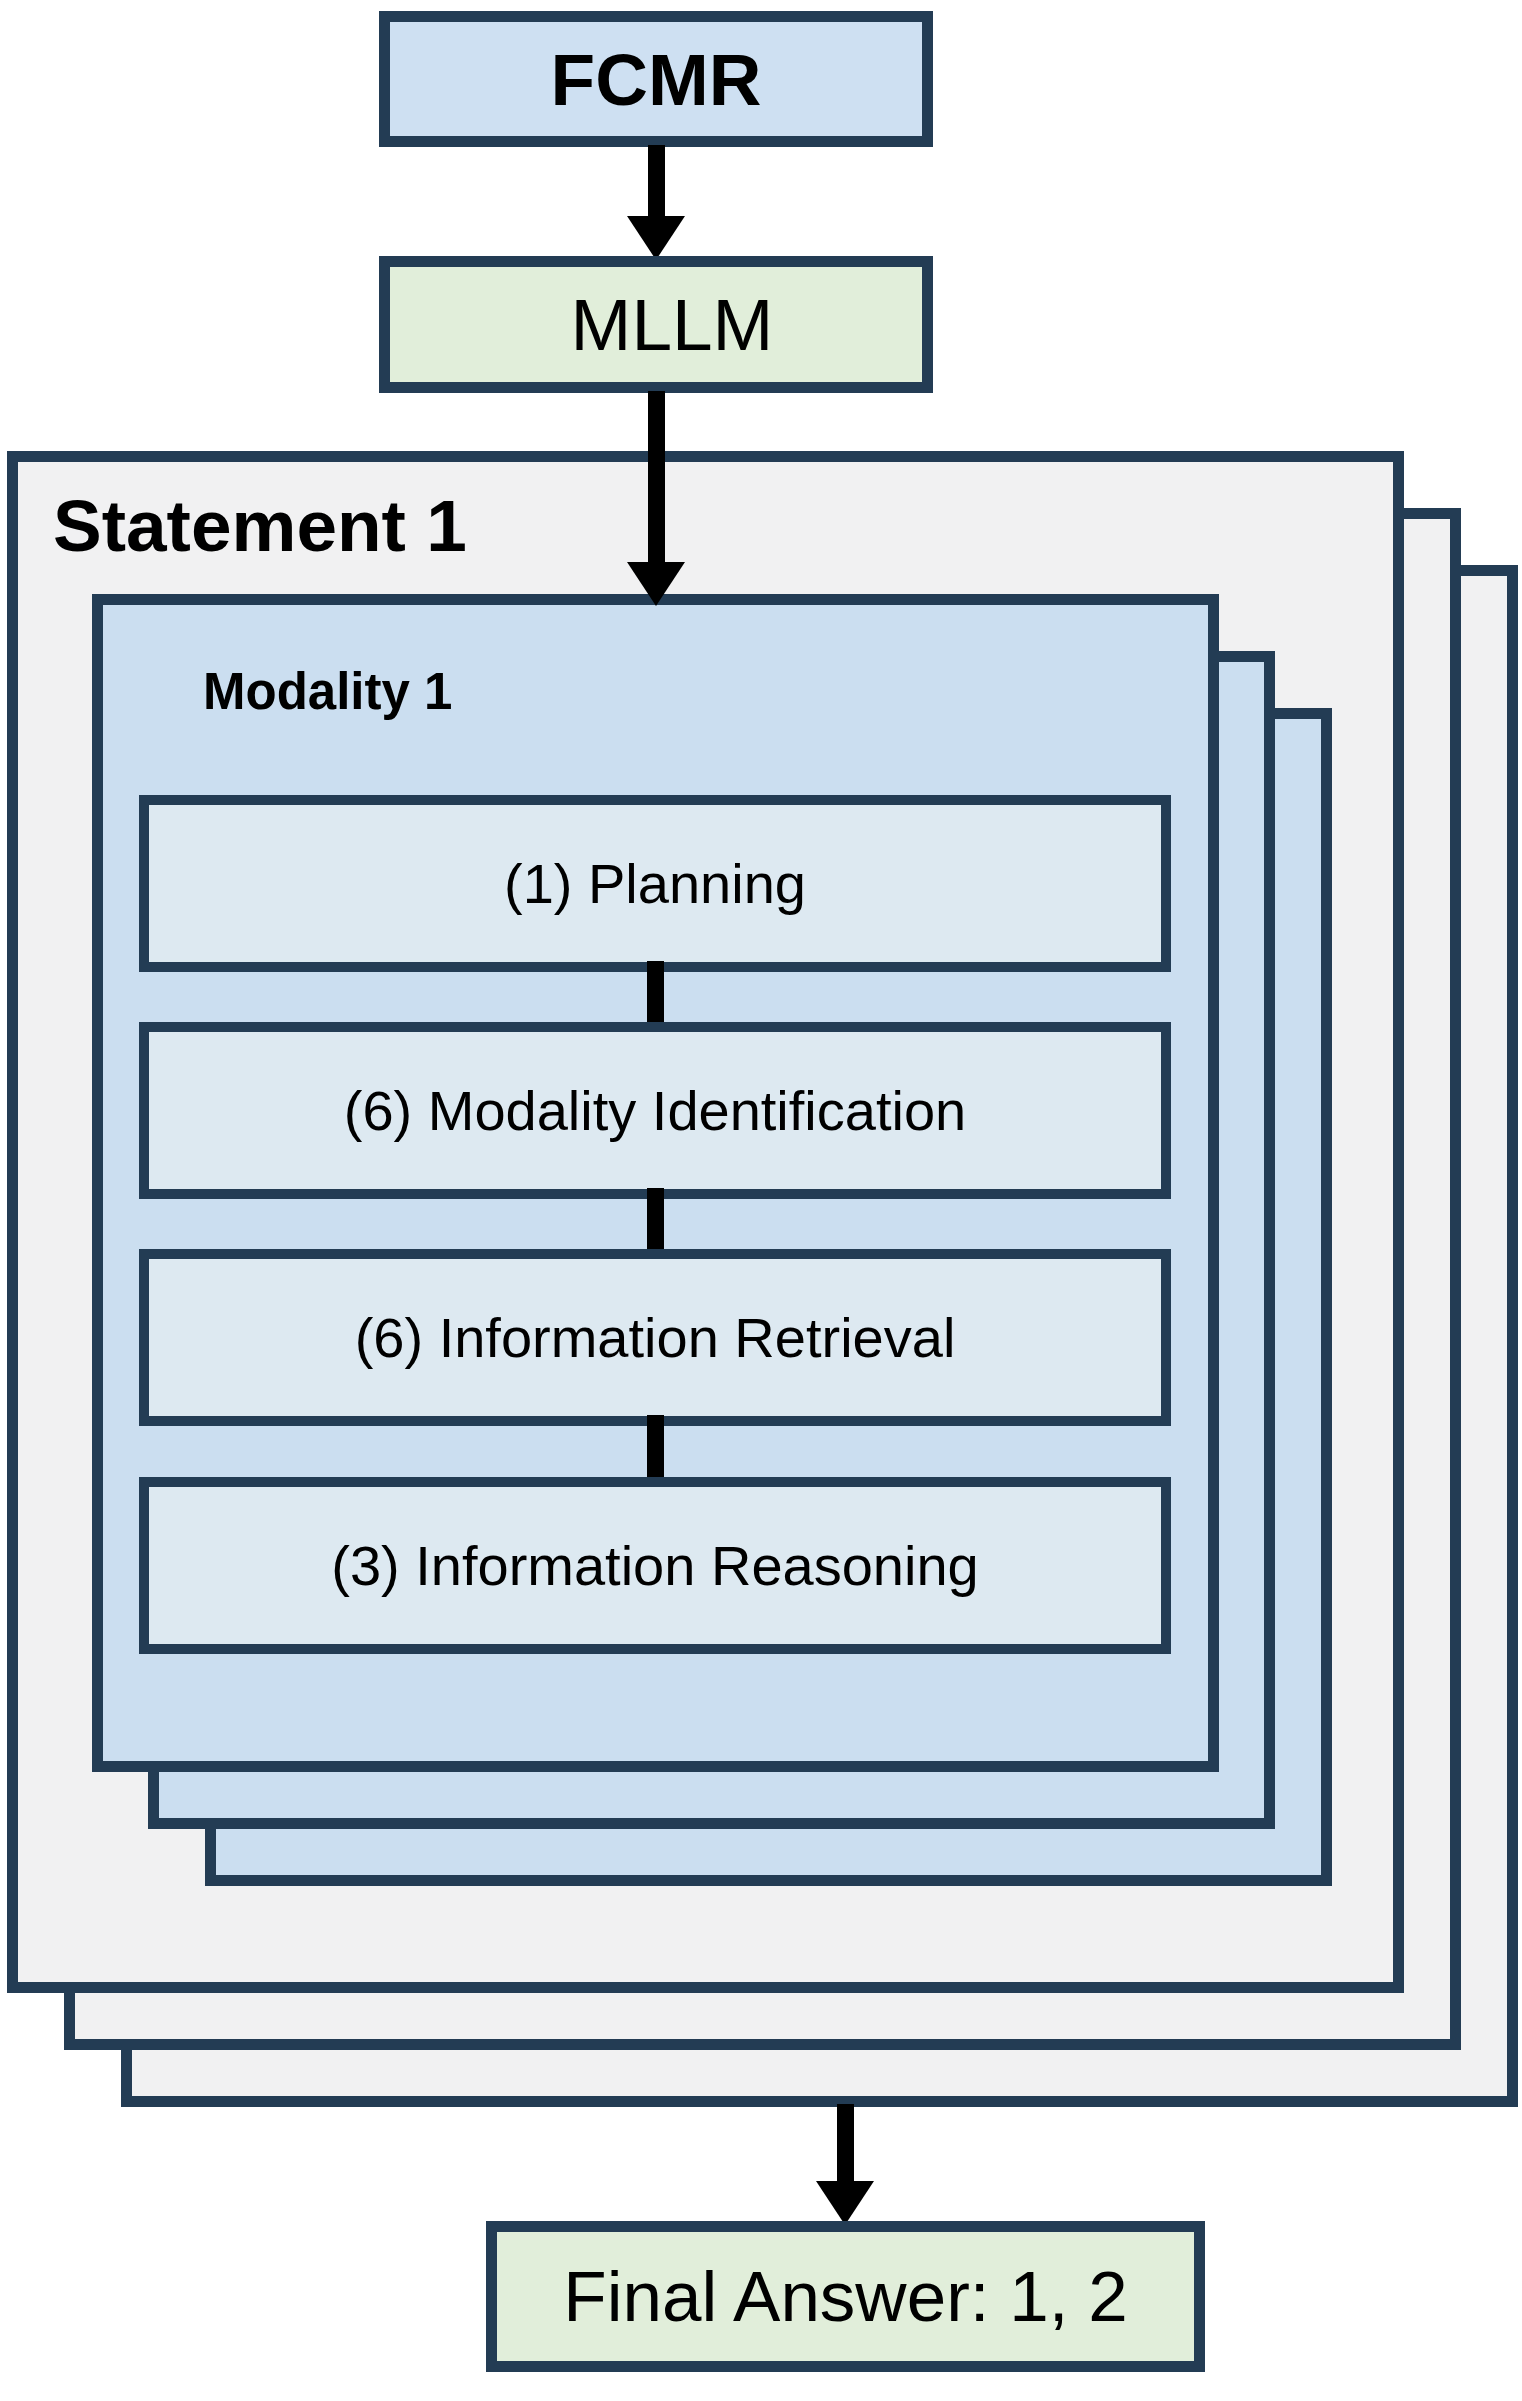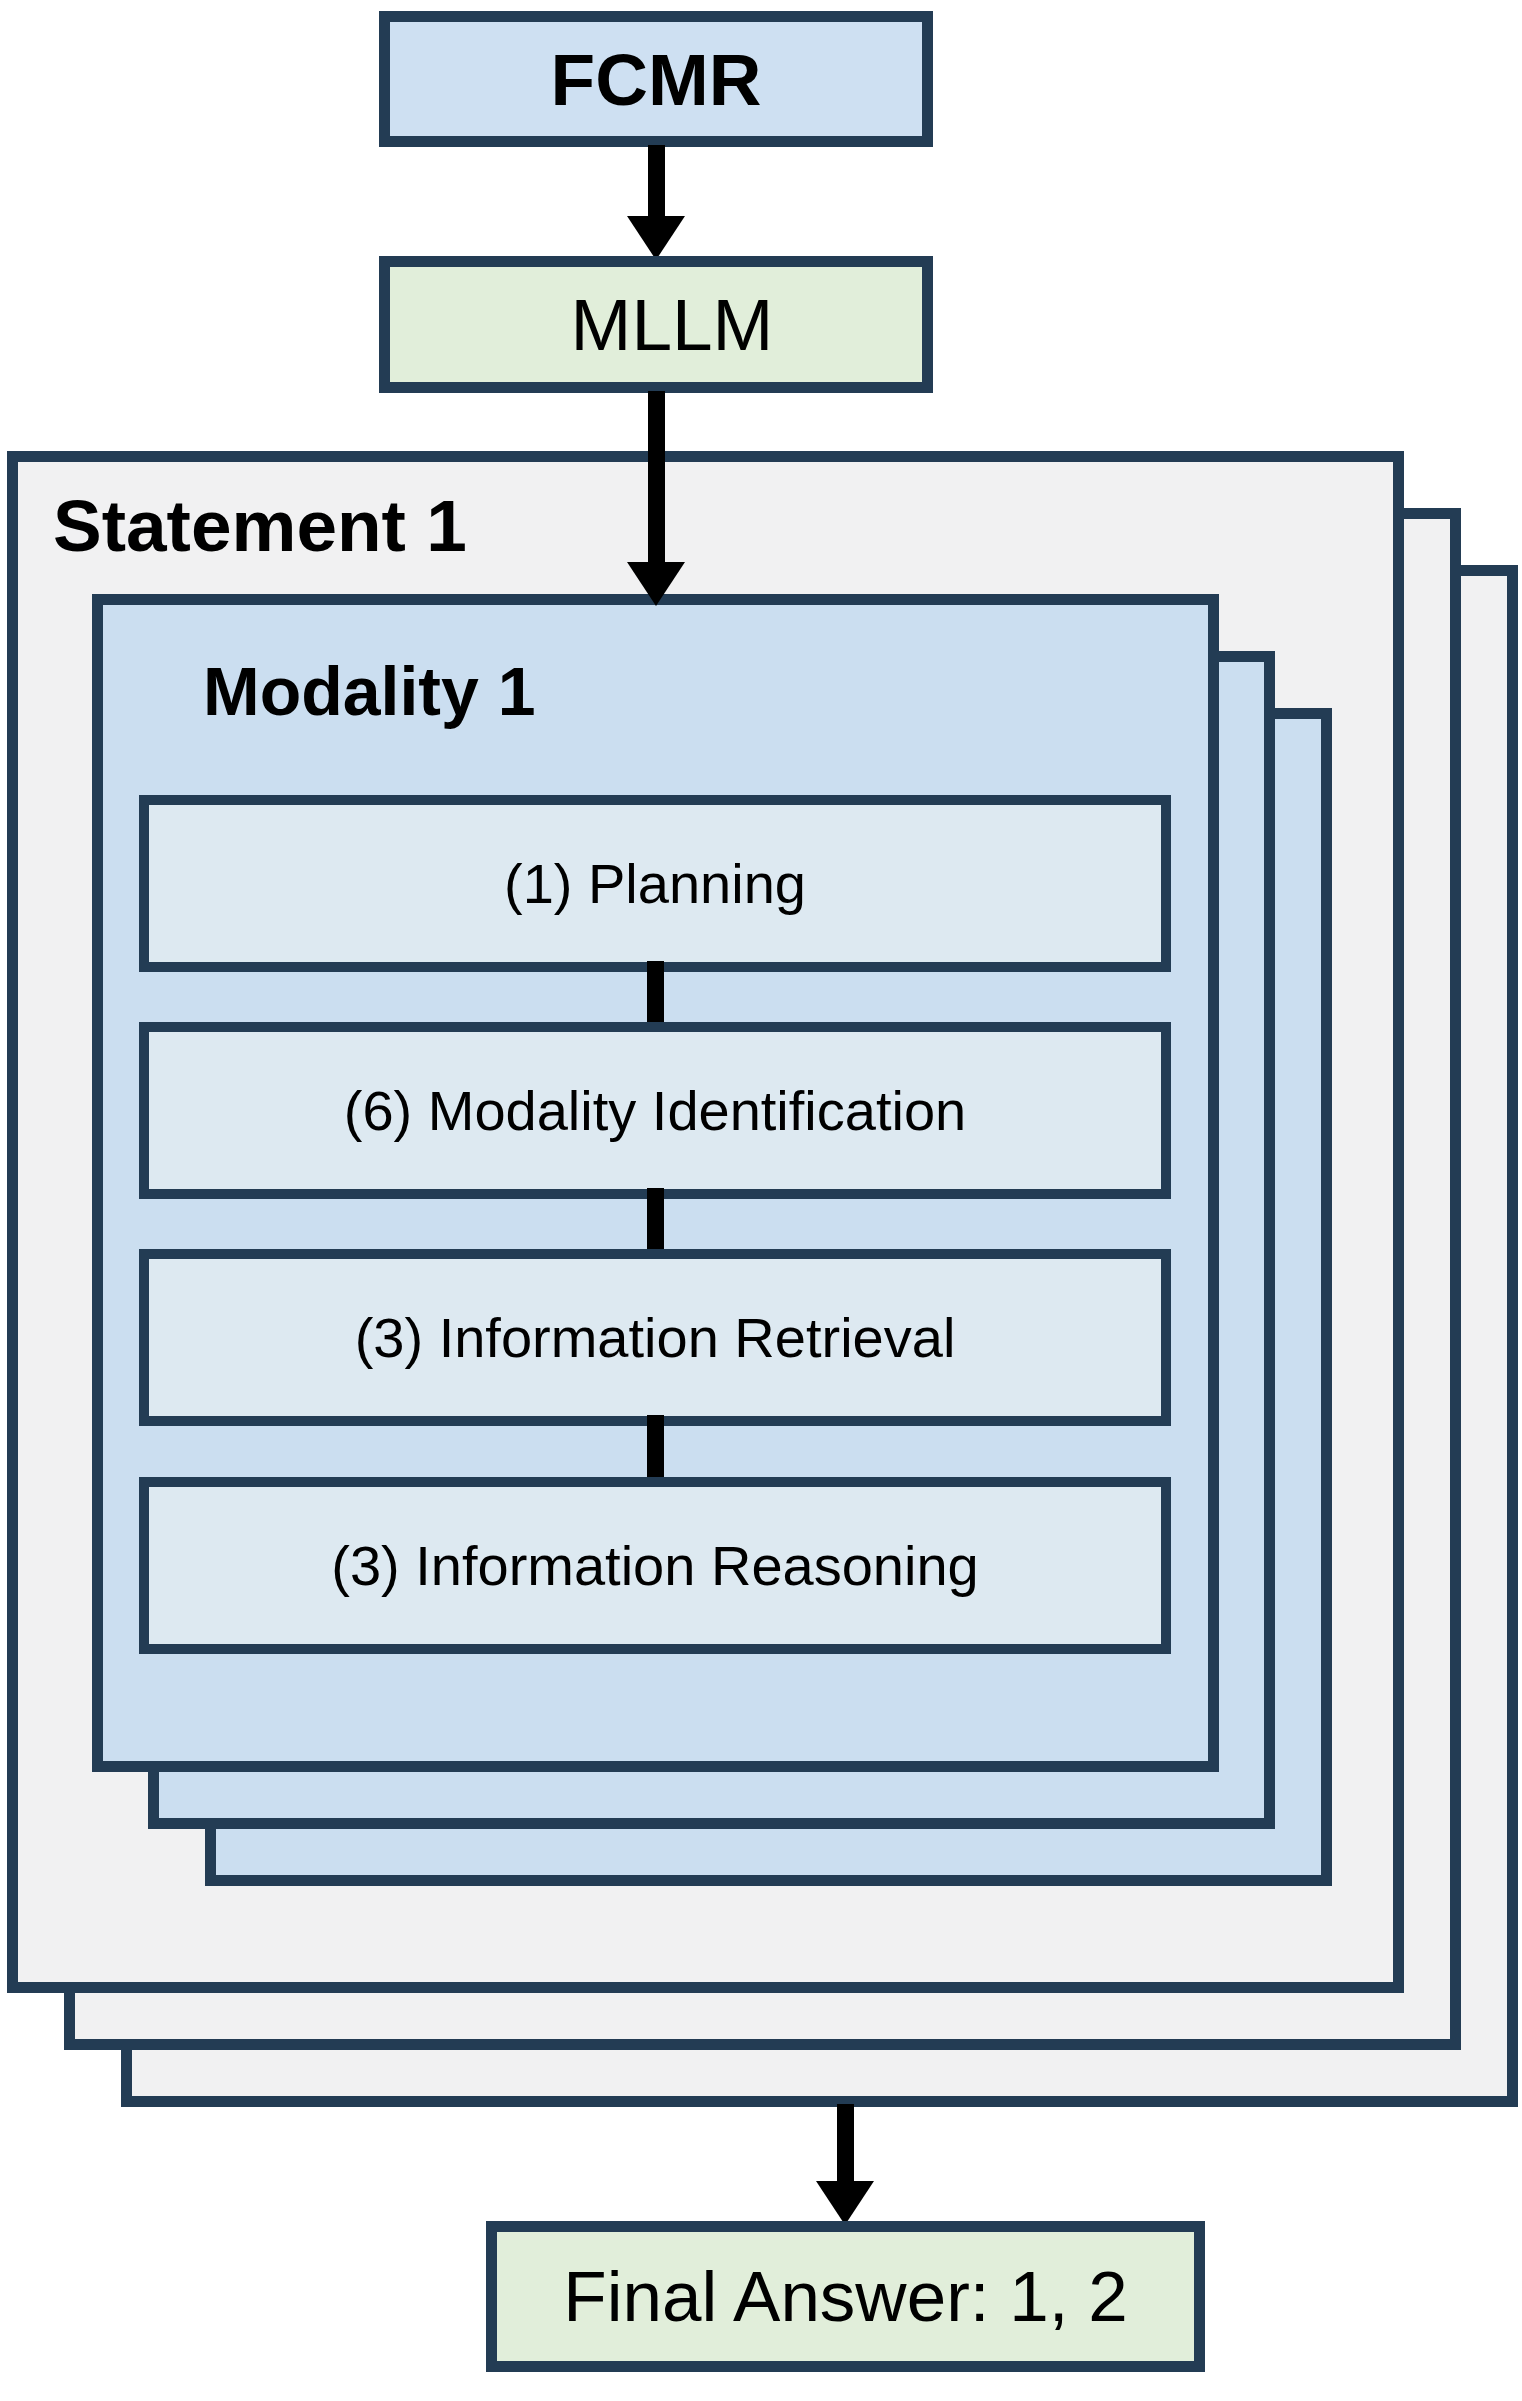--- a/index.html
+++ b/index.html
@@ -45,21 +45,21 @@
     border: 11px solid var(--color-border, #233C54);
     width: 1127px;
     height: 1178px;
   }
   .stack-label {
     font-weight: 700;
     white-space: nowrap;
     text-align: center;
   }
   .statement-label { left: 53px;  top: 487px; font-size: 73px; line-height: 77px; }
-  .modality-label  { left: 203px; top: 651px; font-size: 68px; line-height: 81px; }
+  .modality-label  { left: 203px; top: 651px; font-size: 51px; line-height: 81px; }
 
   
   .step {
     left: 139px;
     width: 1032px;
     height: 177px;
     background: var(--color-step-fill, #DDE9F1);
     border: 10px solid var(--color-border, #233C54);
     display: flex;
     align-items: center;
@@ -113,21 +113,21 @@
     <span class="step-label">(1) Planning</span>
   </div>
   <div class="abs bar" style="left:647px; top:961px; height:70px;"></div>
 
   <div class="abs step" style="top:1022px;">
     <span class="step-label">(6) Modality Identification</span>
   </div>
   <div class="abs bar" style="left:647px; top:1188px; height:70px;"></div>
 
   <div class="abs step" style="top:1249px;">
-    <span class="step-label">(3) Information Retrieval</span>
+    <span class="step-label">(6) Information Retrieval</span>
   </div>
   <div class="abs bar" style="left:647px; top:1415px; height:70px;"></div>
 
   <div class="abs step" style="top:1477px;">
     <span class="step-label">(3) Information Reasoning</span>
   </div>
 
   <div class="abs bar" style="left:648px; top:391px; height:172px;"></div>
   <div class="abs arrow-head" style="left:627px; top:562px;"></div>
 

